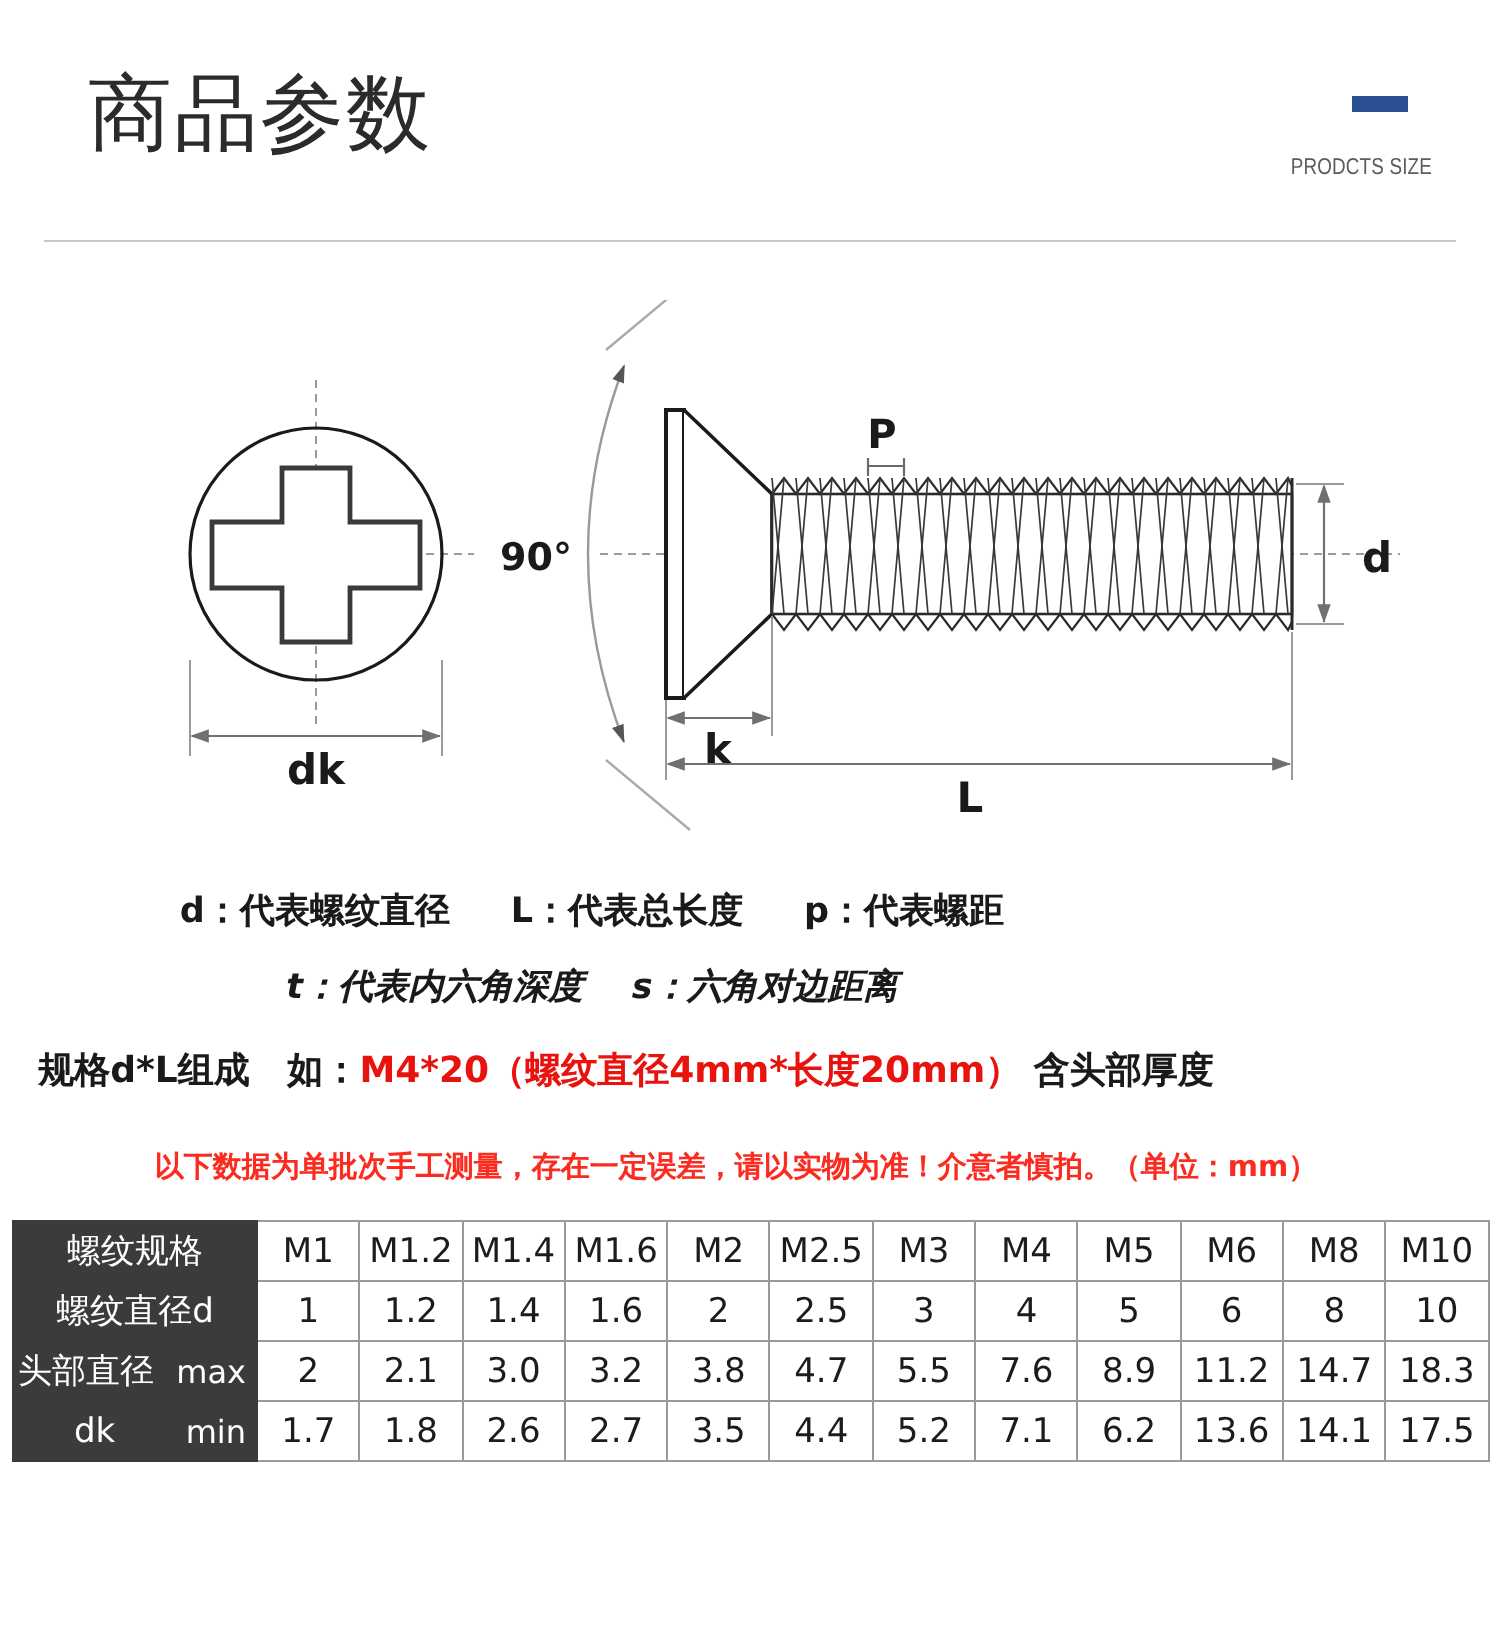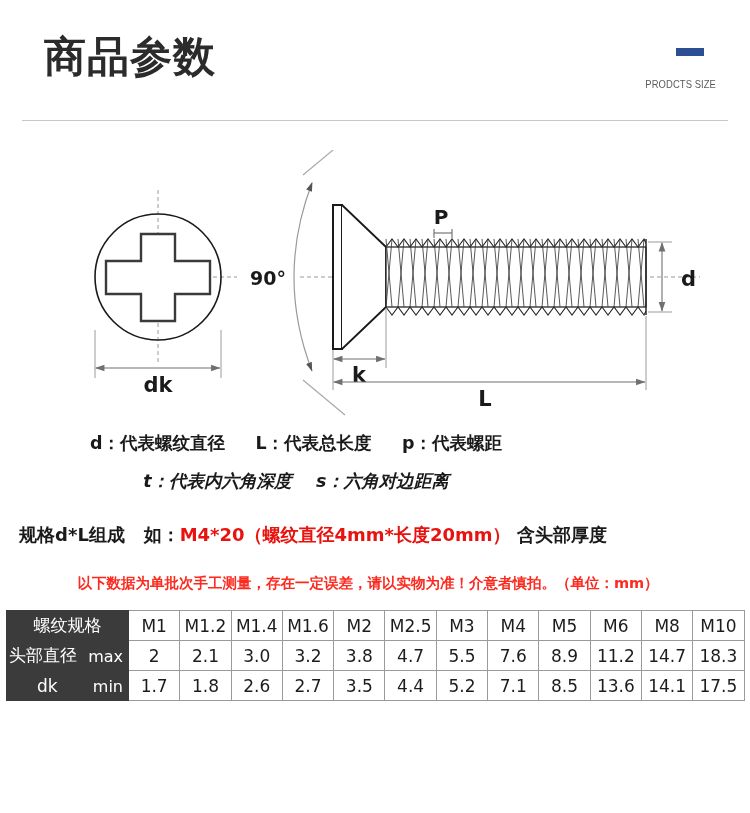--- a/index.html
+++ b/index.html
@@ -20,21 +20,21 @@
     position: absolute;
     left: 0; top: 0;
     width: 750px;
     height: 121px;
   }
   #page-title {
     position: absolute;
     left: 44px;
     top: 36px;
     font-size: 42px;
-    font-weight: 700;
+    font-weight: 400;
     color: #2b2b2b;
     letter-spacing: 1px;
     line-height: 1;
     white-space: nowrap;
   }
   #accent-bar {
     position: absolute;
     left: 676px;
     top: 48px;
     width: 28px;
@@ -77,20 +77,21 @@
   
   .legend-line {
     position: absolute;
     width: 592px;
     text-align: center;
     font-size: 17.5px;
     font-weight: 700;
     color: #1a1a1a;
     white-space: pre;
     font-family: "DejaVu Sans", sans-serif;
+    margin-top: 12px;
   }
   #legend-line-1 { top: 431px; }
   #legend-line-2 { top: 469px; font-style: italic; }
 
   #spec-line {
     position: absolute;
     top: 523px;
     width: 626px;
     text-align: center;
     font-size: 18px;
@@ -325,20 +326,35 @@
         <td>M2</td>
         <td>M2.5</td>
         <td>M3</td>
         <td>M4</td>
         <td>M5</td>
         <td>M6</td>
         <td>M8</td>
         <td>M10</td>
       </tr>
       <tr>
+        <td class="rowlabel"><span class="lbl-main">螺纹直径d</span></td>
+        <td>1</td>
+        <td>1.2</td>
+        <td>1.4</td>
+        <td>1.6</td>
+        <td>2</td>
+        <td>2.5</td>
+        <td>3</td>
+        <td>4</td>
+        <td>5</td>
+        <td>6</td>
+        <td>8</td>
+        <td>10</td>
+      </tr>
+      <tr>
         <td class="rowlabel split"><span class="lbl-main">头部直径</span><span class="lbl-sub">max</span></td>
         <td>2</td>
         <td>2.1</td>
         <td>3.0</td>
         <td>3.2</td>
         <td>3.8</td>
         <td>4.7</td>
         <td>5.5</td>
         <td>7.6</td>
         <td>8.9</td>
@@ -349,19 +365,19 @@
       <tr>
         <td class="rowlabel split"><span class="lbl-main indent">dk</span><span class="lbl-sub">min</span></td>
         <td>1.7</td>
         <td>1.8</td>
         <td>2.6</td>
         <td>2.7</td>
         <td>3.5</td>
         <td>4.4</td>
         <td>5.2</td>
         <td>7.1</td>
-        <td>8.5</td>
+        <td>6.2</td>
         <td>13.6</td>
         <td>14.1</td>
         <td>17.5</td>
       </tr>
     </tbody>
 </table>
 
 </body></html>

